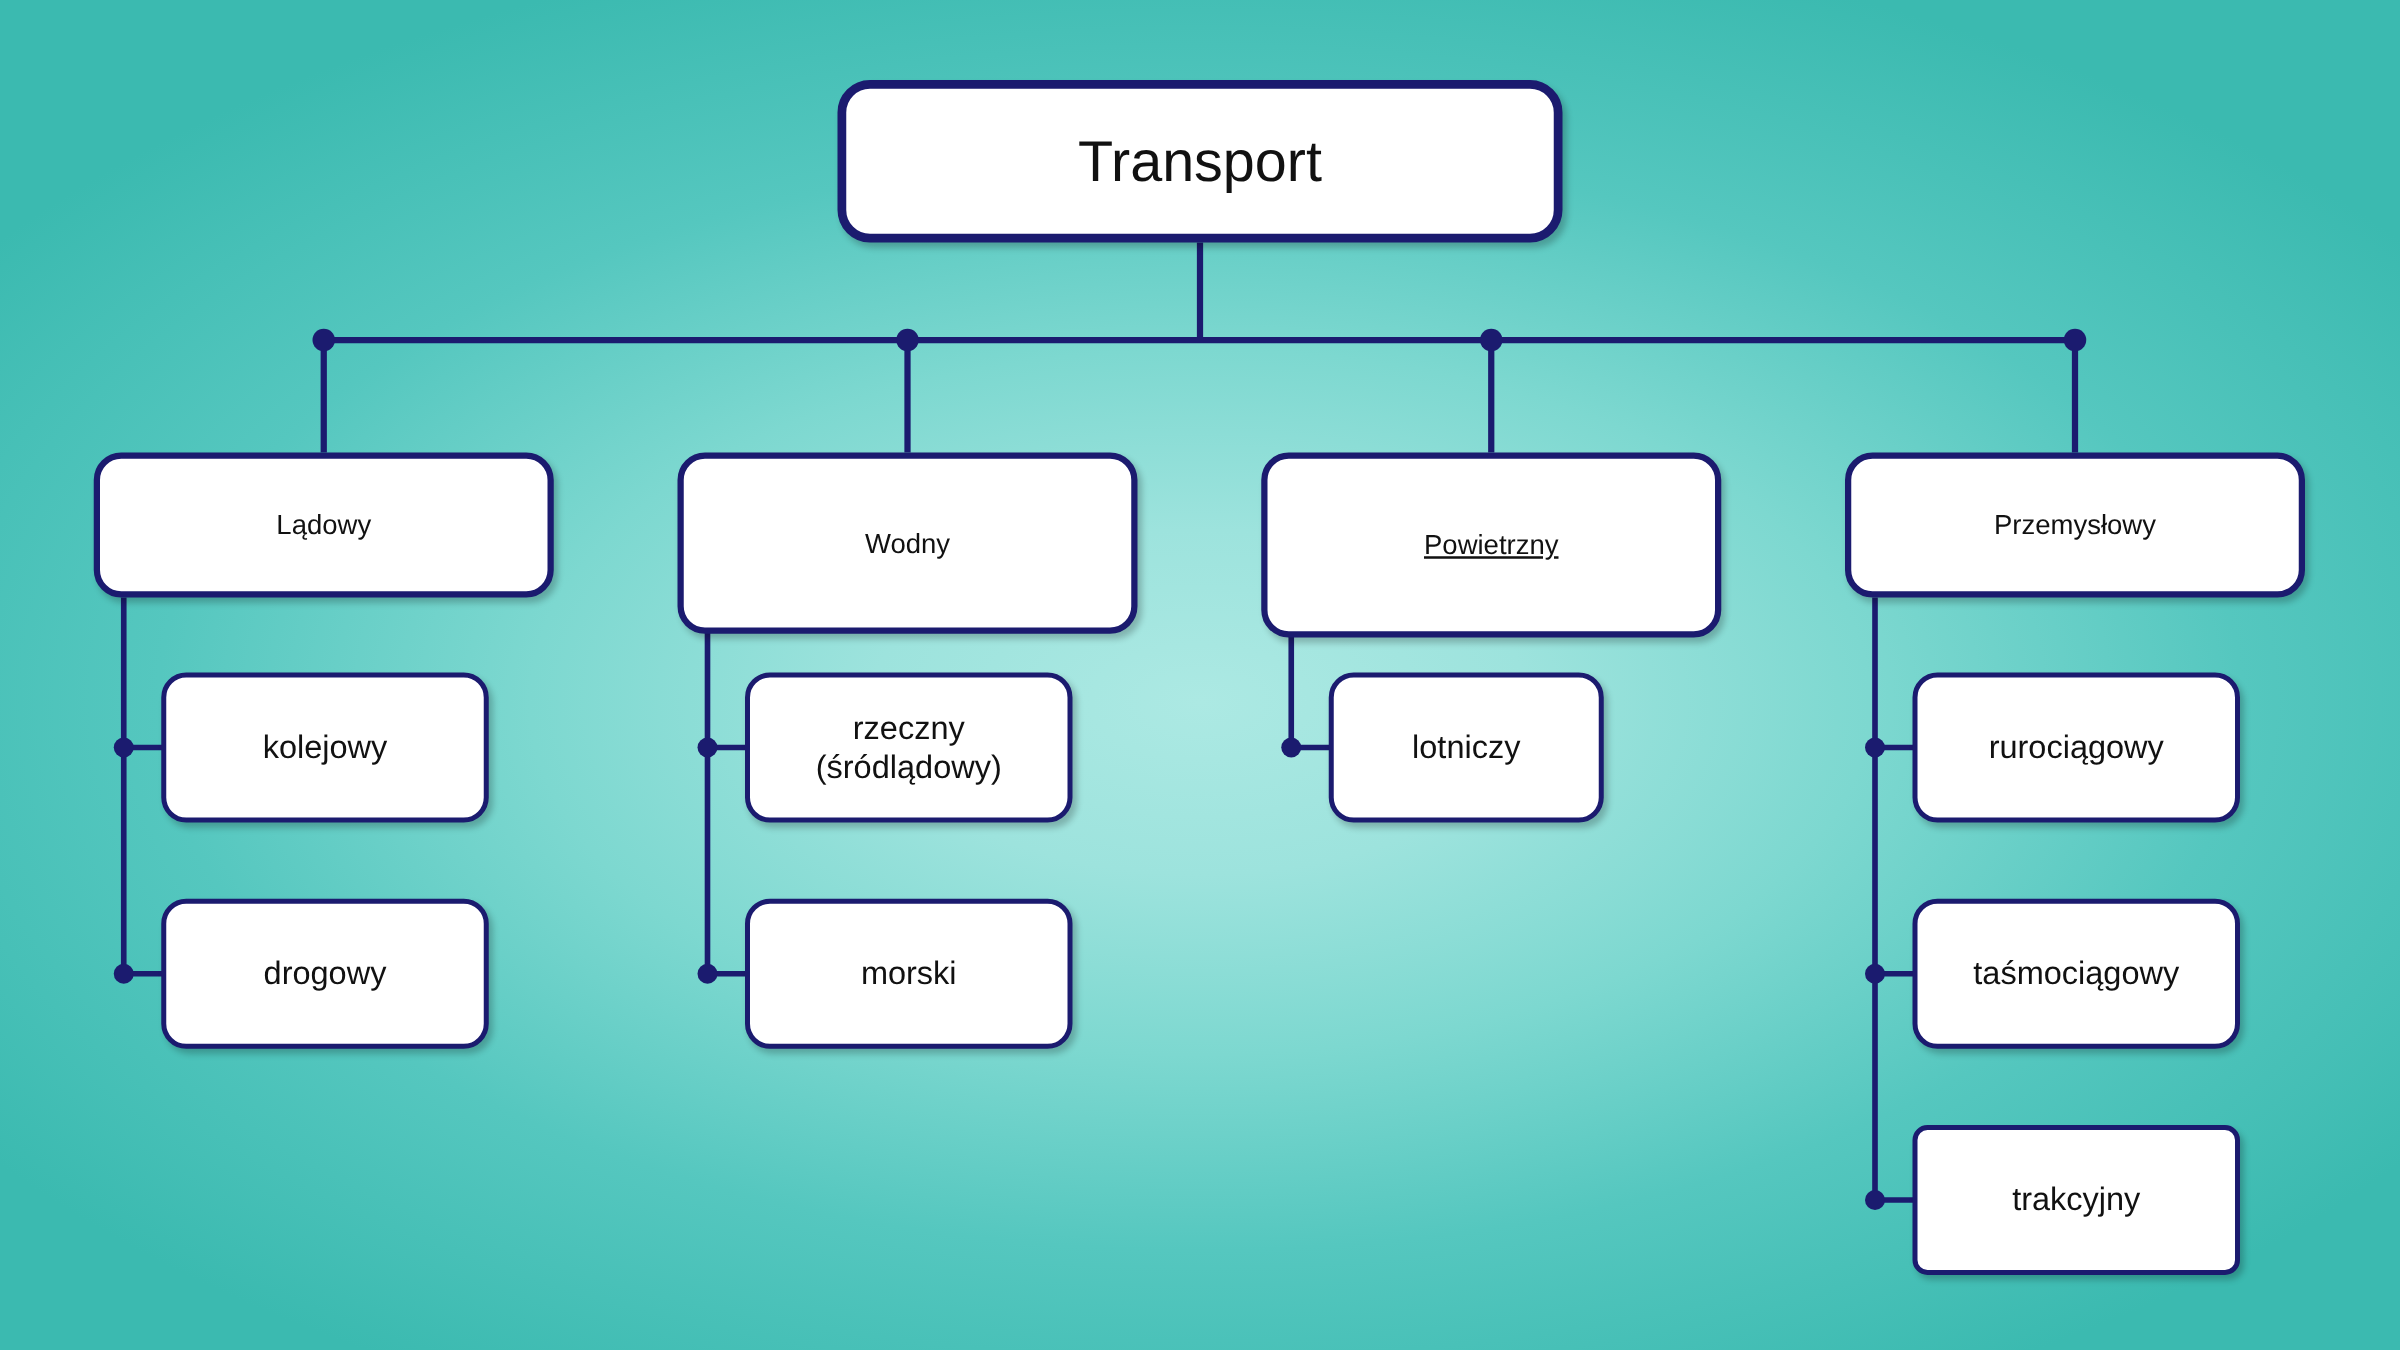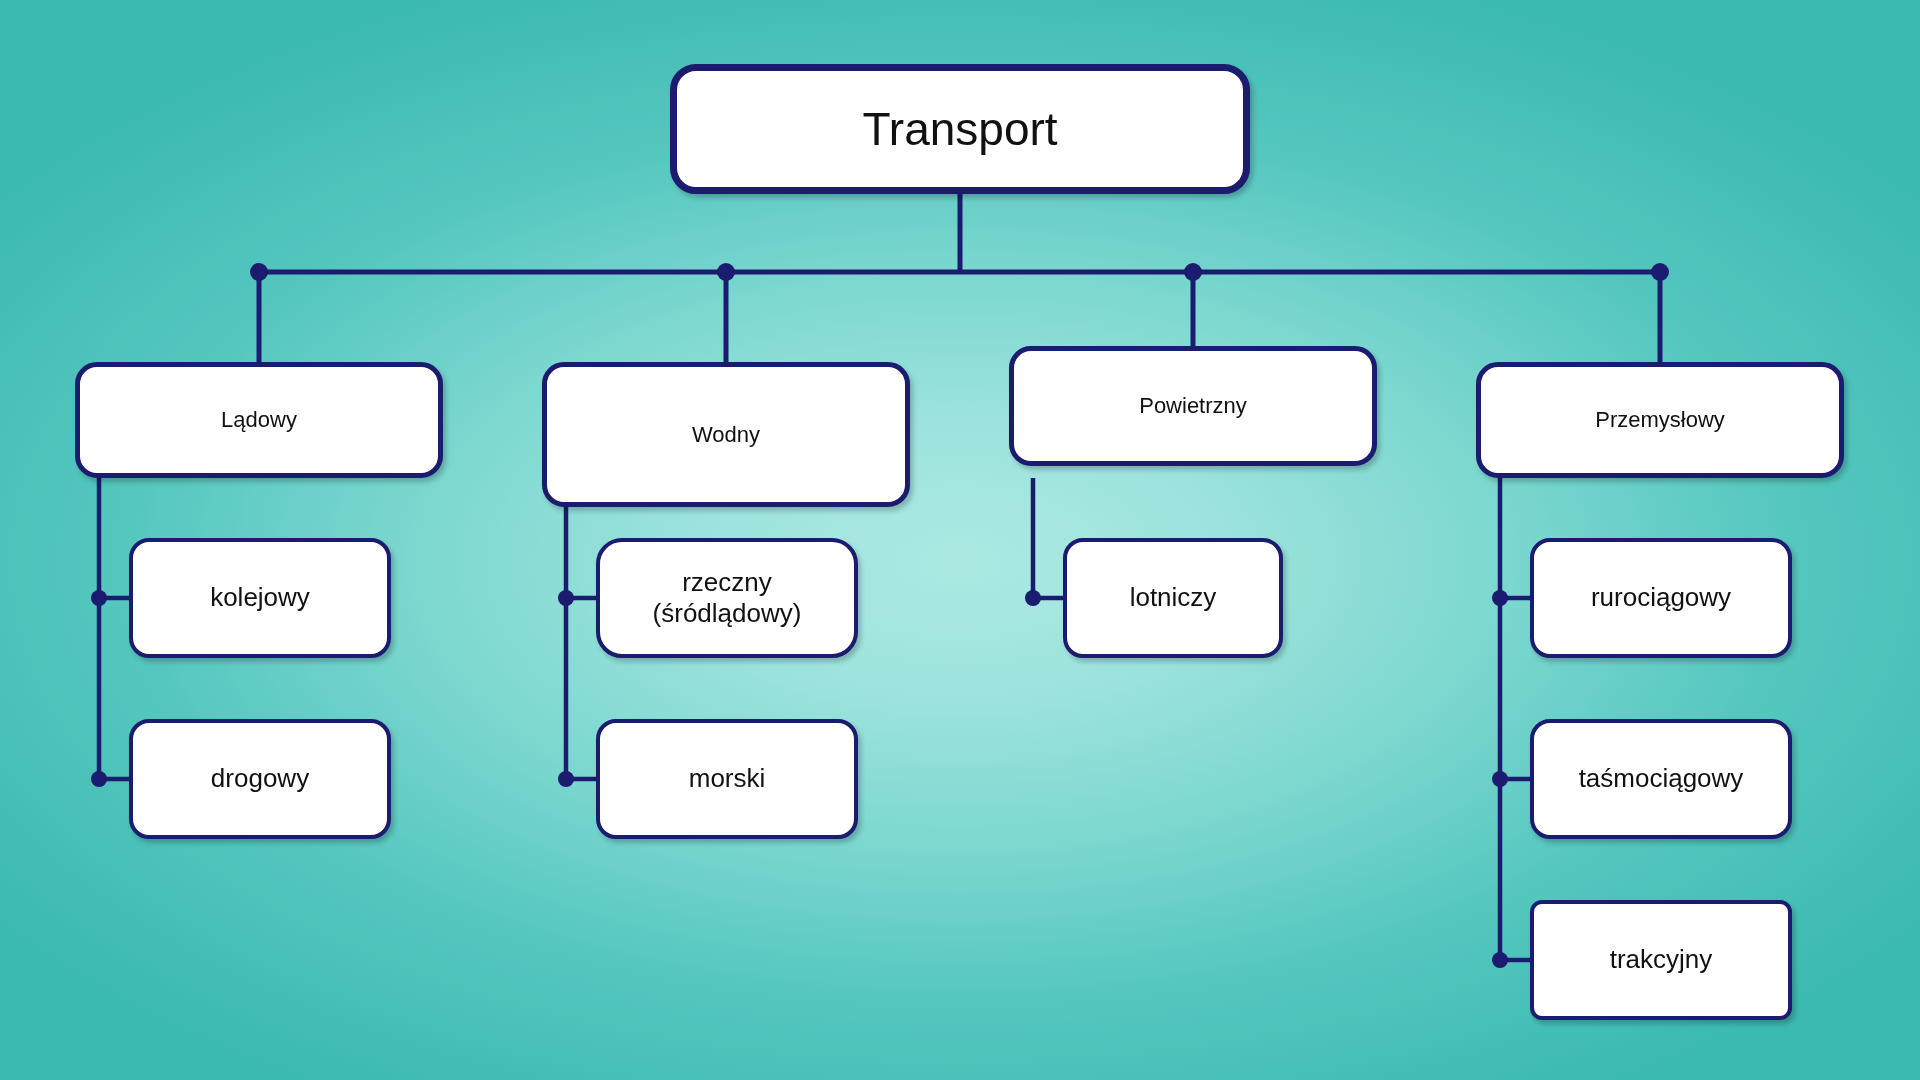--- a/index.html
+++ b/index.html
@@ -44,21 +44,21 @@
   .node.lvl2 {
     border-width: 5px;
     border-radius: 22px;
     font-size: 22px;
   }
   .node.lvl3 {
     border-width: 4px;
     border-radius: 20px;
     font-size: 26px;
   }
-  .node.two-line { line-height: 1.2; border-radius: 26px; }
+  .node.two-line { line-height: 1.2; }
   .label { display: block; white-space: pre-line; }
 </style>
 </head>
 <body>
 
 <div id="stage">
 
   <svg id="wires" viewBox="0 0 1920 1080" width="1920" height="1080">
     <g stroke="#1b1b6f" stroke-width="5" fill="none" stroke-linecap="butt">
 
@@ -113,21 +113,21 @@
   </div>
 
   <div class="node lvl2" style="left:75px; top:362px; width:368px; height:116px;">
     <span class="label">Lądowy</span>
   </div>
 
   <div class="node lvl2" style="left:542px; top:362px; width:368px; height:145px;">
     <span class="label">Wodny</span>
   </div>
 
-  <div class="node lvl2" style="left:1009px; top:346px; width:368px; height:120px;">
+  <div class="node lvl2" style="left:1009px; top:362px; width:368px; height:148px;text-decoration:underline;">
     <span class="label">Powietrzny</span>
   </div>
 
   <div class="node lvl2" style="left:1476px; top:362px; width:368px; height:116px;">
     <span class="label">Przemysłowy</span>
   </div>
 
   <div class="node lvl3" style="left:129px; top:538px; width:262px; height:120px;">
     <span class="label">kolejowy</span>
   </div>

